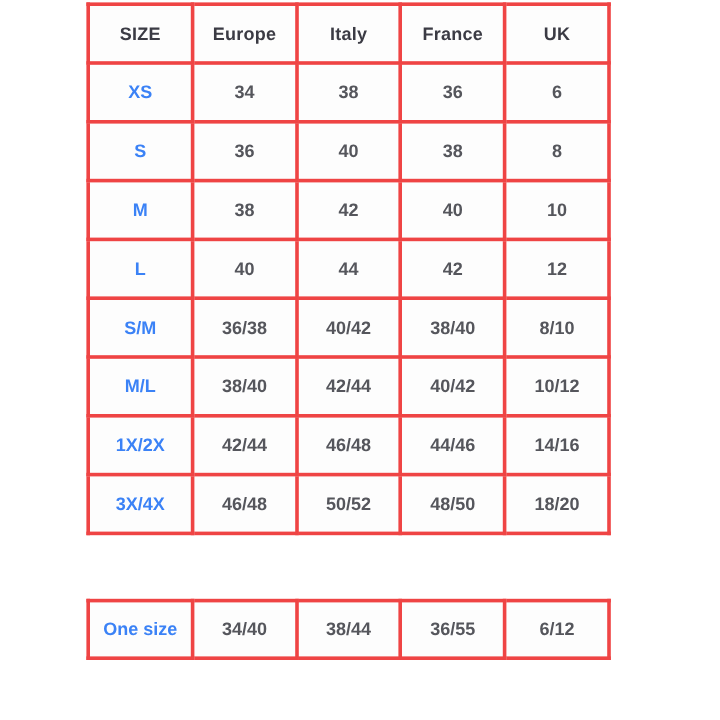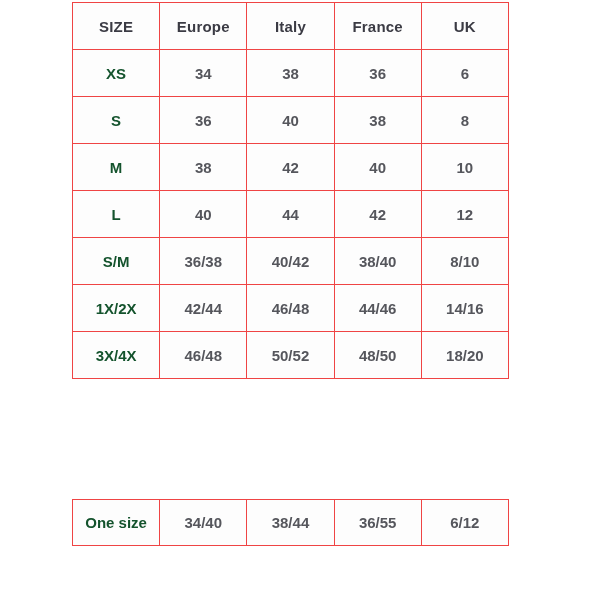--- a/index.html
+++ b/index.html
@@ -19,37 +19,37 @@
     position: absolute;
     border-collapse: collapse;
     table-layout: fixed;
     width: 437px;
     left: 72px;
     background: #ffffff;
   }
   #main-table { top: 2px; }
   #special-table { top: 499px; }
   .size-table th, .size-table td {
-    border: 1px solid #ef4444;
+    border: 3px solid #ef4444;
     text-align: center;
     vertical-align: middle;
     font-size: 15px;
     background: #fdfdfd;
     padding: 0;
   }
   #main-table th, #main-table td { height: 46px; }
   #special-table th, #special-table td { height: 45px; }
   .size-table thead th {
     font-weight: 700;
     color: #3b3b44;
     letter-spacing: 0.2px;
   }
   .size-table tbody th {
     font-weight: 700;
-    color: #14532d;
+    color: #3b82f6;
   }
   .size-table td {
     font-weight: 700;
     color: #55565c;
   }
 </style>
 </head>
 <body>
 
 <div class="page">
@@ -94,20 +94,27 @@
           <td>12</td>
         </tr>
         <tr>
           <th>S/M</th>
           <td>36/38</td>
           <td>40/42</td>
           <td>38/40</td>
           <td>8/10</td>
         </tr>
         <tr>
+          <th>M/L</th>
+          <td>38/40</td>
+          <td>42/44</td>
+          <td>40/42</td>
+          <td>10/12</td>
+        </tr>
+        <tr>
           <th>1X/2X</th>
           <td>42/44</td>
           <td>46/48</td>
           <td>44/46</td>
           <td>14/16</td>
         </tr>
         <tr>
           <th>3X/4X</th>
           <td>46/48</td>
           <td>50/52</td>

